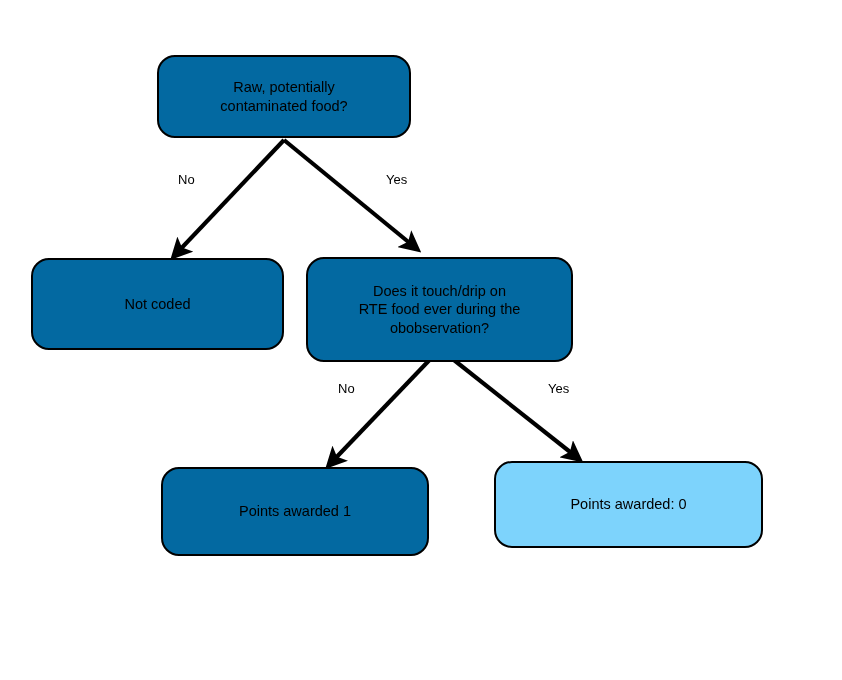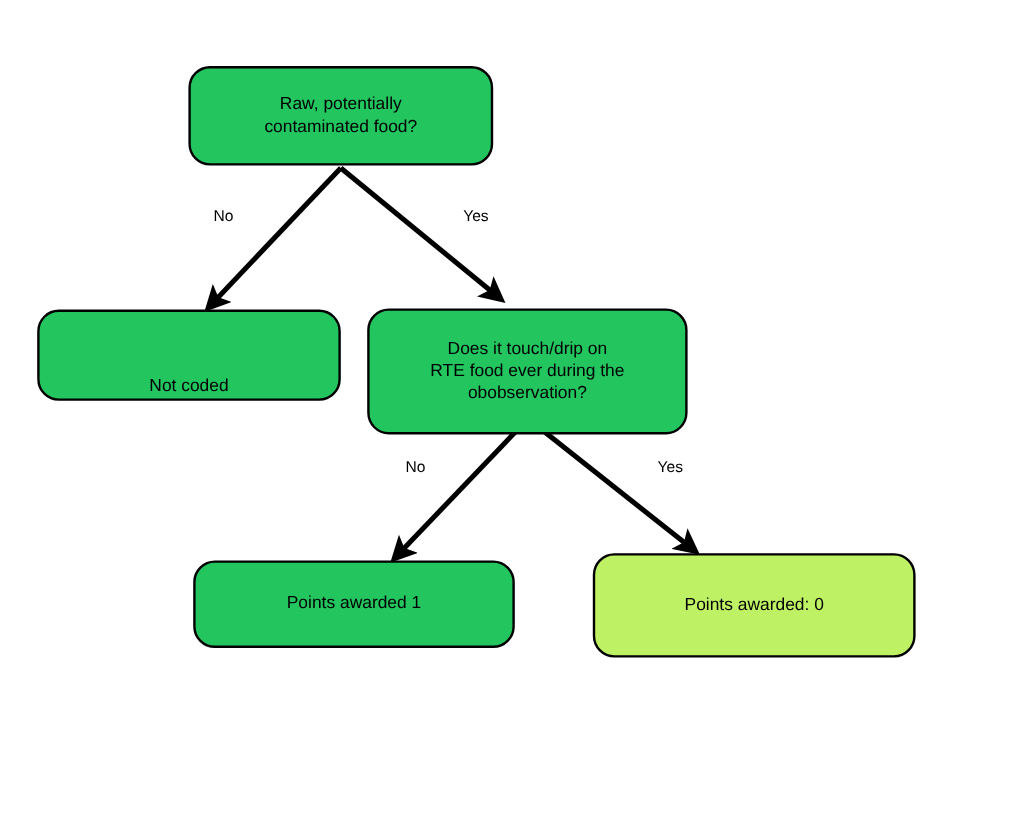--- a/index.html
+++ b/index.html
@@ -19,49 +19,49 @@
     left: 0;
     top: 0;
     width: 842px;
     height: 680px;
   }
   .node-box {
     position: absolute;
     box-sizing: border-box;
     border: 2.5px solid #000000;
     border-radius: 18px;
-    background: #22c55e;
+    background: #0369a1;
     display: flex;
     align-items: center;
     justify-content: center;
     text-align: center;
   }
   .node-box.shaded {
-    background: #bef264;
+    background: #7dd3fc;
   }
   .node-label {
     font-family: "Liberation Sans", sans-serif;
     font-size: 14.5px;
     line-height: 1.28;
     color: #000000;
     white-space: pre-line;
     padding: 0 10px;
   }
   .edge-label {
     position: absolute;
     font-family: "Liberation Sans", sans-serif;
     font-size: 13px;
     color: #000000;
     white-space: nowrap;
   }
   
   #node-root        { left: 157px; top: 55px;  width: 254px; height: 83px; }
-  #node-not-coded   { left: 31px;  top: 258px; width: 253px; height: 76px; align-items: flex-end; }
+  #node-not-coded   { left: 31px;  top: 258px; width: 253px; height: 92px; }
   #node-touch-drip  { left: 306px; top: 257px; width: 267px; height: 105px; }
-  #node-points-1    { left: 161px; top: 467px; width: 268px; height: 73px; }
+  #node-points-1    { left: 161px; top: 467px; width: 268px; height: 89px; }
   #node-points-0    { left: 494px; top: 461px; width: 269px; height: 87px; }
   
   #edge-label-root-no    { left: 178px; top: 172px; }
   #edge-label-root-yes   { left: 386px; top: 172px; }
   #edge-label-touch-no   { left: 338px; top: 381px; }
   #edge-label-touch-yes  { left: 548px; top: 381px; }
 </style>
 </head>
 <body>
 

